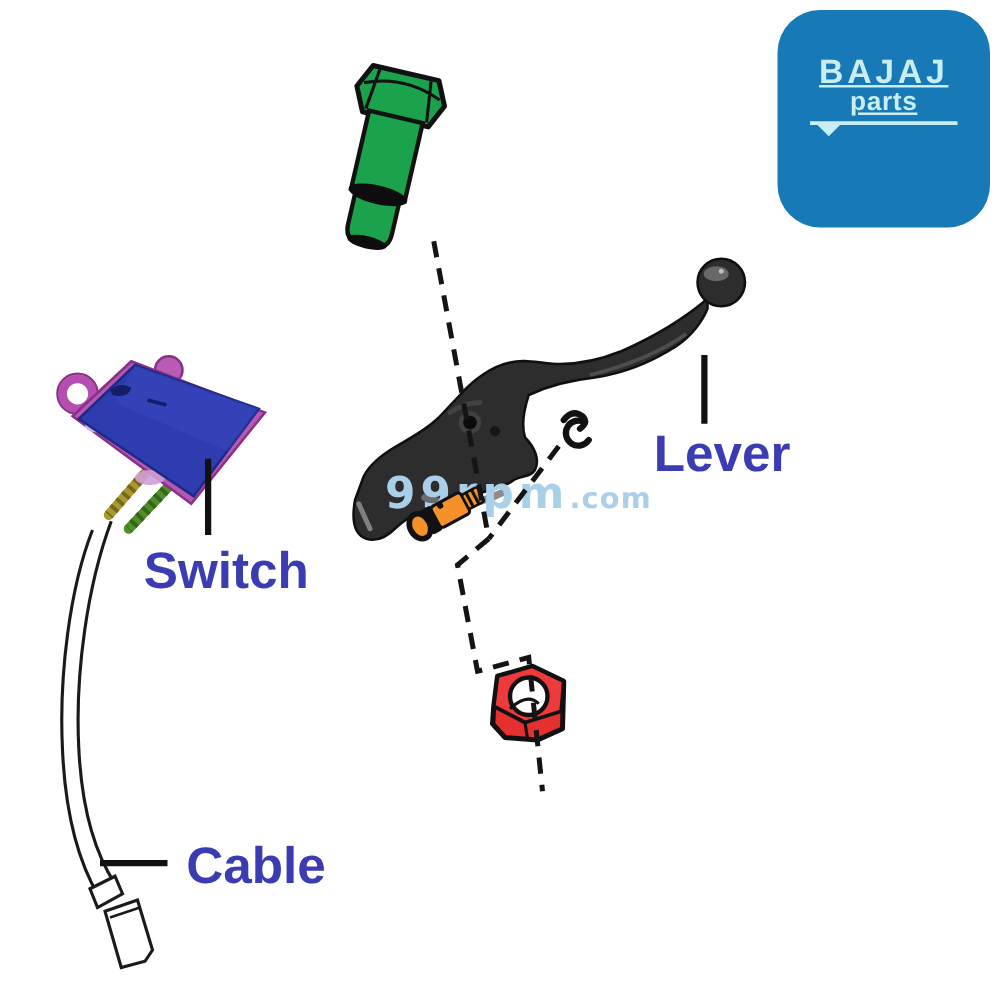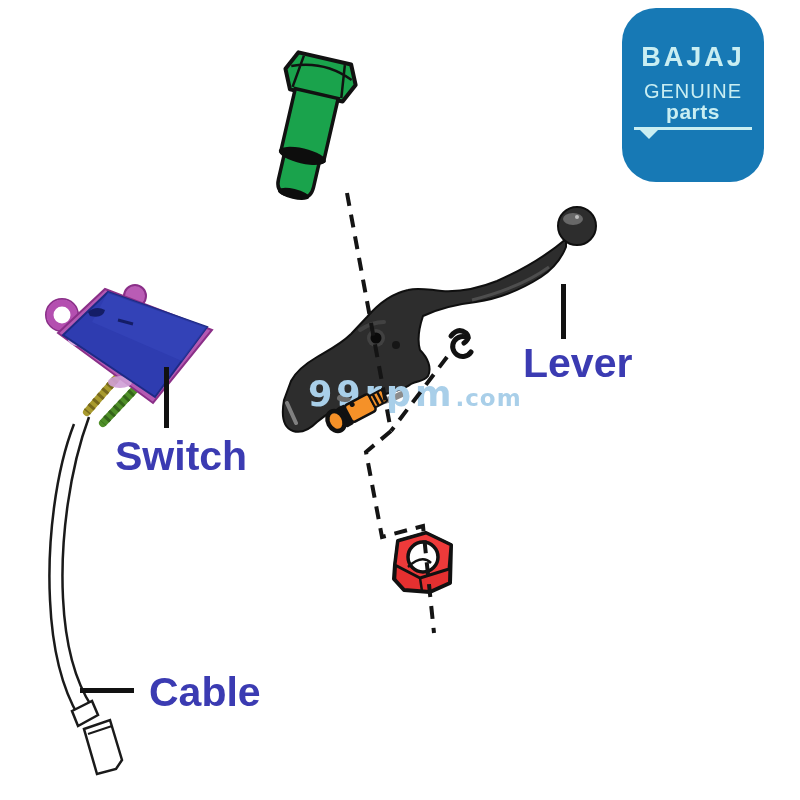--- a/index.html
+++ b/index.html
@@ -3,22 +3,22 @@
 <meta charset="utf-8">
 <style>
   html,body{margin:0;padding:0;background:#fff;}
   #stage{position:relative;width:800px;height:800px;background:#fff;overflow:hidden;
          font-family:"Liberation Sans",sans-serif;}
   #art{position:absolute;left:0;top:0;}
   .label-text{font-family:"Liberation Sans",sans-serif;font-weight:700;font-size:41px;}
   .wm{font-family:"DejaVu Sans",sans-serif;font-weight:700;letter-spacing:4px;}
   .wm-suffix{letter-spacing:1px;}
   
-  .logo{position:absolute;left:622px;top:8px;width:142px;height:174px;
-        background:#1779b5;border-radius:34px;color:#c9eef2;text-align:center;}
+  .logo{position:absolute;left:622px;top:8px;width:170px;height:174px;
+        background:#1779b5;border-radius:34px;color:#c9eef2;text-align:center;text-decoration:underline;}
   .logo-brand{margin-top:34px;font-size:27px;font-weight:700;letter-spacing:3px;}
   .logo-genuine{margin-top:7px;font-size:20px;font-weight:400;letter-spacing:1px;}
   .logo-parts{margin-top:-3px;font-size:21px;font-weight:700;letter-spacing:.5px;}
   .logo-rule{position:relative;margin:3px auto 0;width:118px;height:3px;background:#c9eef2;}
   .logo-arrow{position:absolute;left:6px;top:3px;width:0;height:0;
               border-left:9px solid transparent;border-right:9px solid transparent;
               border-top:9px solid #c9eef2;}
 </style>
 </head>
 <body>
@@ -130,20 +130,19 @@
       <line x1="80" y1="690.5" x2="134" y2="690.5"></line>
     </g>
 
     <text x="523" y="377" class="label-text" fill="#3b3bb2">Lever</text>
     <text x="115" y="470" class="label-text" fill="#3b3bb2">Switch</text>
     <text x="149" y="706" class="label-text" fill="#3b3bb2">Cable</text>
   </svg>
 
   <div class="logo">
     <div class="logo-brand">BAJAJ</div>
-    <div class="logo-genuine">GENUINE</div>
     <div class="logo-parts">parts</div>
     <div class="logo-rule">
       <span class="logo-arrow"></span>
     </div>
   </div>
 
 </div>
 
 </body></html>

